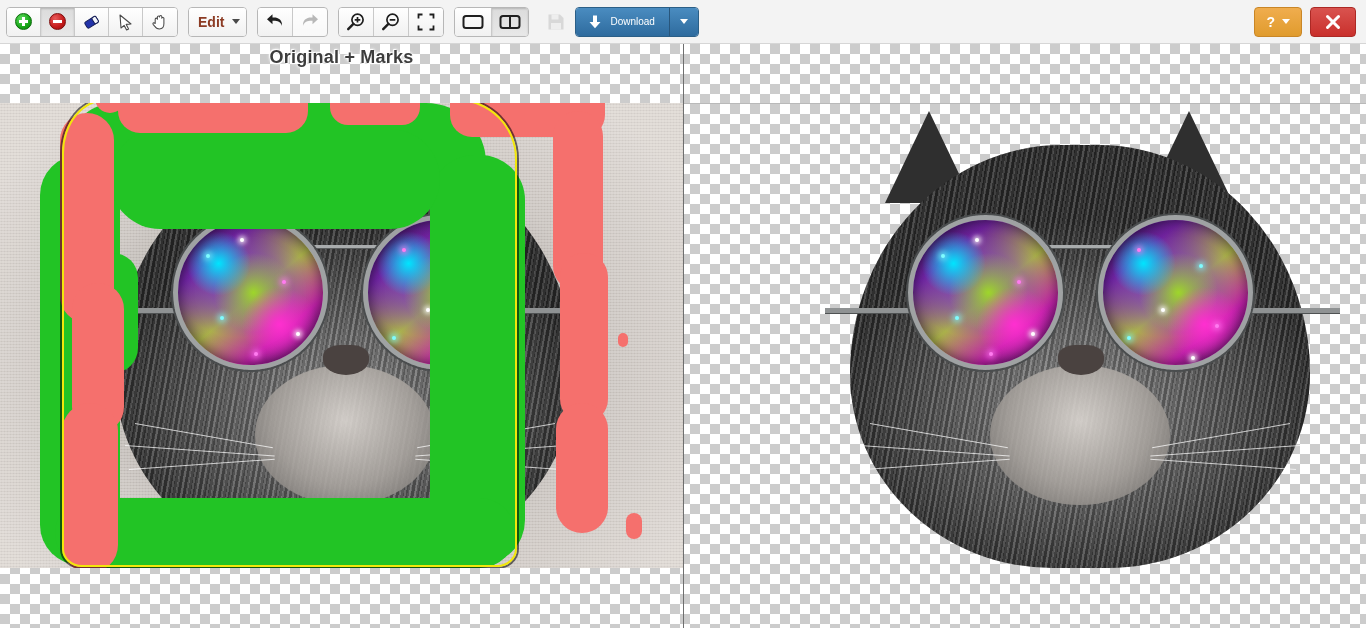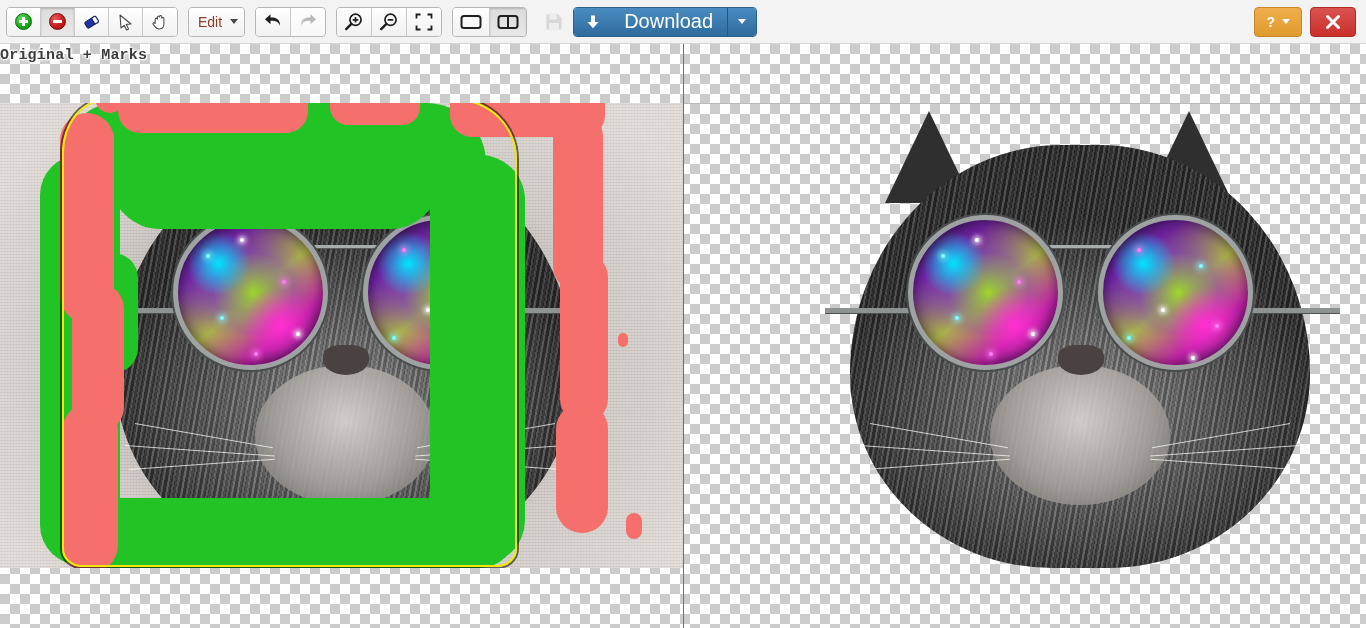--- a/index.html
+++ b/index.html
@@ -20,20 +20,21 @@
     padding: 0 6px;
   }
   .tb-group {
     display: flex; align-items: center;
     margin-right: 10px;
     border: 1px solid #b7b7b7;
     border-radius: 4px;
     overflow: hidden;
     background: #fdfdfd;
     height: 30px;
+    font-weight: bold;
   }
   .tb-btn {
     height: 28px; min-width: 34px;
     display: flex; align-items: center; justify-content: center;
     background: linear-gradient(to bottom,#ffffff 0%,#f1f1f1 100%);
     border-right: 1px solid #c9c9c9;
     cursor: pointer;
     padding: 0 6px;
     position: relative;
   }
@@ -74,24 +75,24 @@
     border-top: 5px solid #4a4a4a;
   }
 
   #dl-group {
     display: flex; align-items: center; height: 30px;
     border-radius: 4px; overflow: hidden;
     border: 1px solid #2b5f87;
     margin-right: 10px;
   }
   #dl-main {
-    height: 28px; display: flex; align-items: center; gap: 24px;
+    height: 28px; display: flex; align-items: center; gap: 8px;
     padding: 0 14px 0 12px;
     background: linear-gradient(to bottom,#4a8cc0 0%,#2e6b9e 100%);
-    color: #ffffff; font-size: 20px; cursor: pointer;
+    color: #ffffff; font-size: 10px; cursor: pointer;
     border-right: 1px solid #28567c;
   }
   #dl-arrow {
     height: 28px; width: 28px;
     display: flex; align-items: center; justify-content: center;
     background: linear-gradient(to bottom,#4a8cc0 0%,#2e6b9e 100%);
     cursor: pointer;
   }
   #dl-arrow .caret-down { border-top-color:#ffffff; margin-left:0; }
 
@@ -124,24 +125,23 @@
   }
   .panel { position:absolute; top:0; height:584px; }
   #panel-left  { left: 0px;   width: 683px; }
   #panel-right { left: 684px; width: 682px; }
   #panel-divider {
     position:absolute; top:0; left:683px; width:1px; height:584px;
     background:#6f6f6f;
   }
   .panel-title {
     position:absolute; top: 0px; width:100%;
-    text-align:left; font-size:15px; font-weight:bold;
+    text-align:center; font-size:18px; font-weight:bold;
     color:#3d3d3d; letter-spacing:0.2px;
     text-shadow: 0 0 3px #fff, 0 0 3px #fff, 0 0 4px #fff, 1px 1px 0 #fff, -1px -1px 0 #fff;
-    font-family: Liberation Mono, monospace;
   }
   #left-title  { top: 3px; }
   #right-title { top: 3px; }
   .panel-caption {
     position:absolute; bottom: 8px; width:100%;
     text-align:center; font-size:16px; font-weight:bold; color:#3d3d3d;
     text-shadow: 0 0 3px #fff, 0 0 3px #fff, 1px 1px 0 #fff, -1px -1px 0 #fff;
   }
 
   

